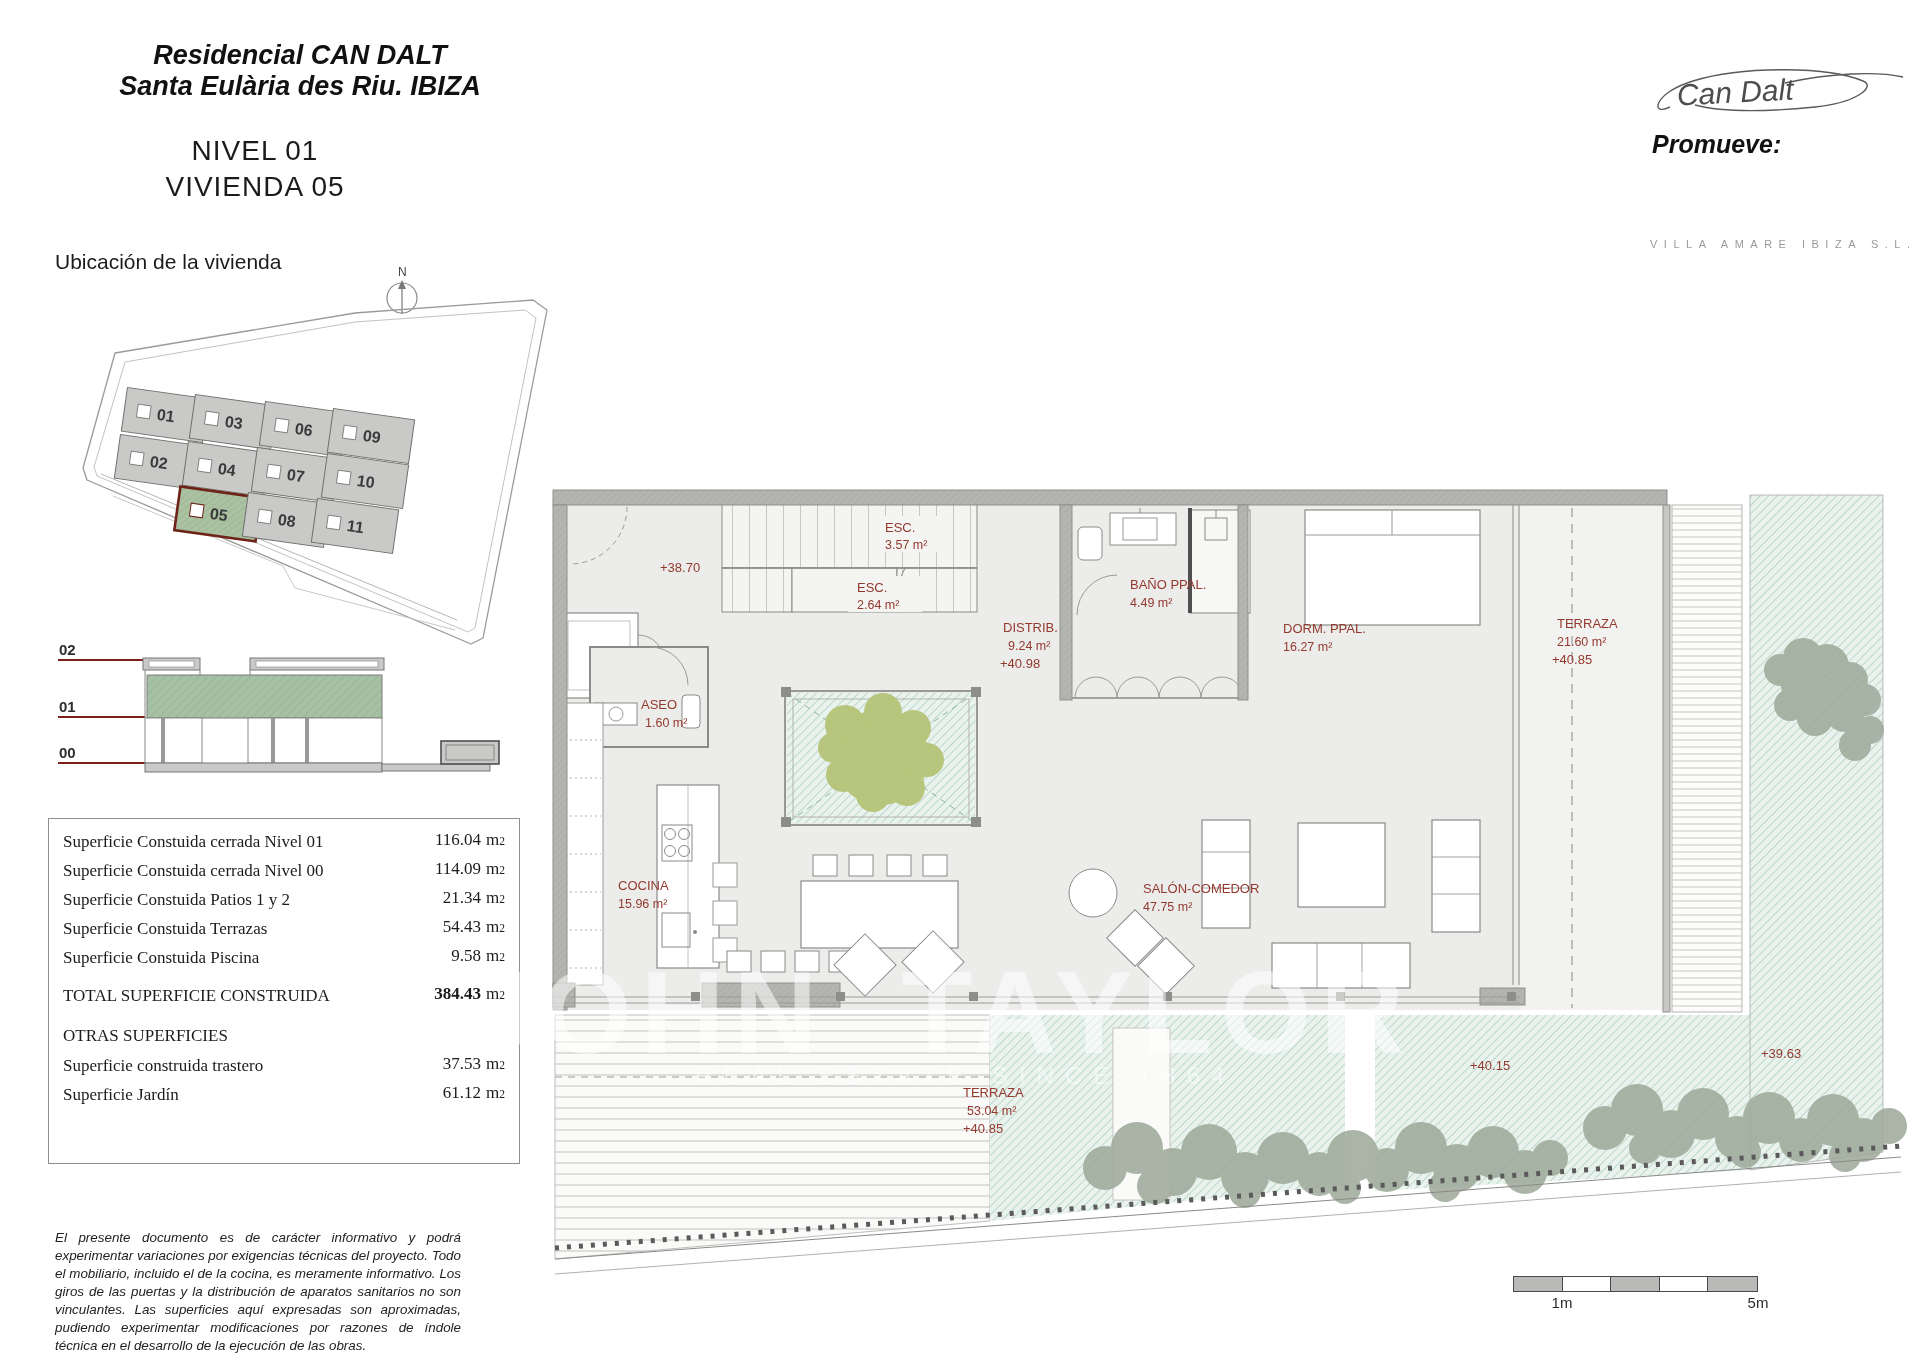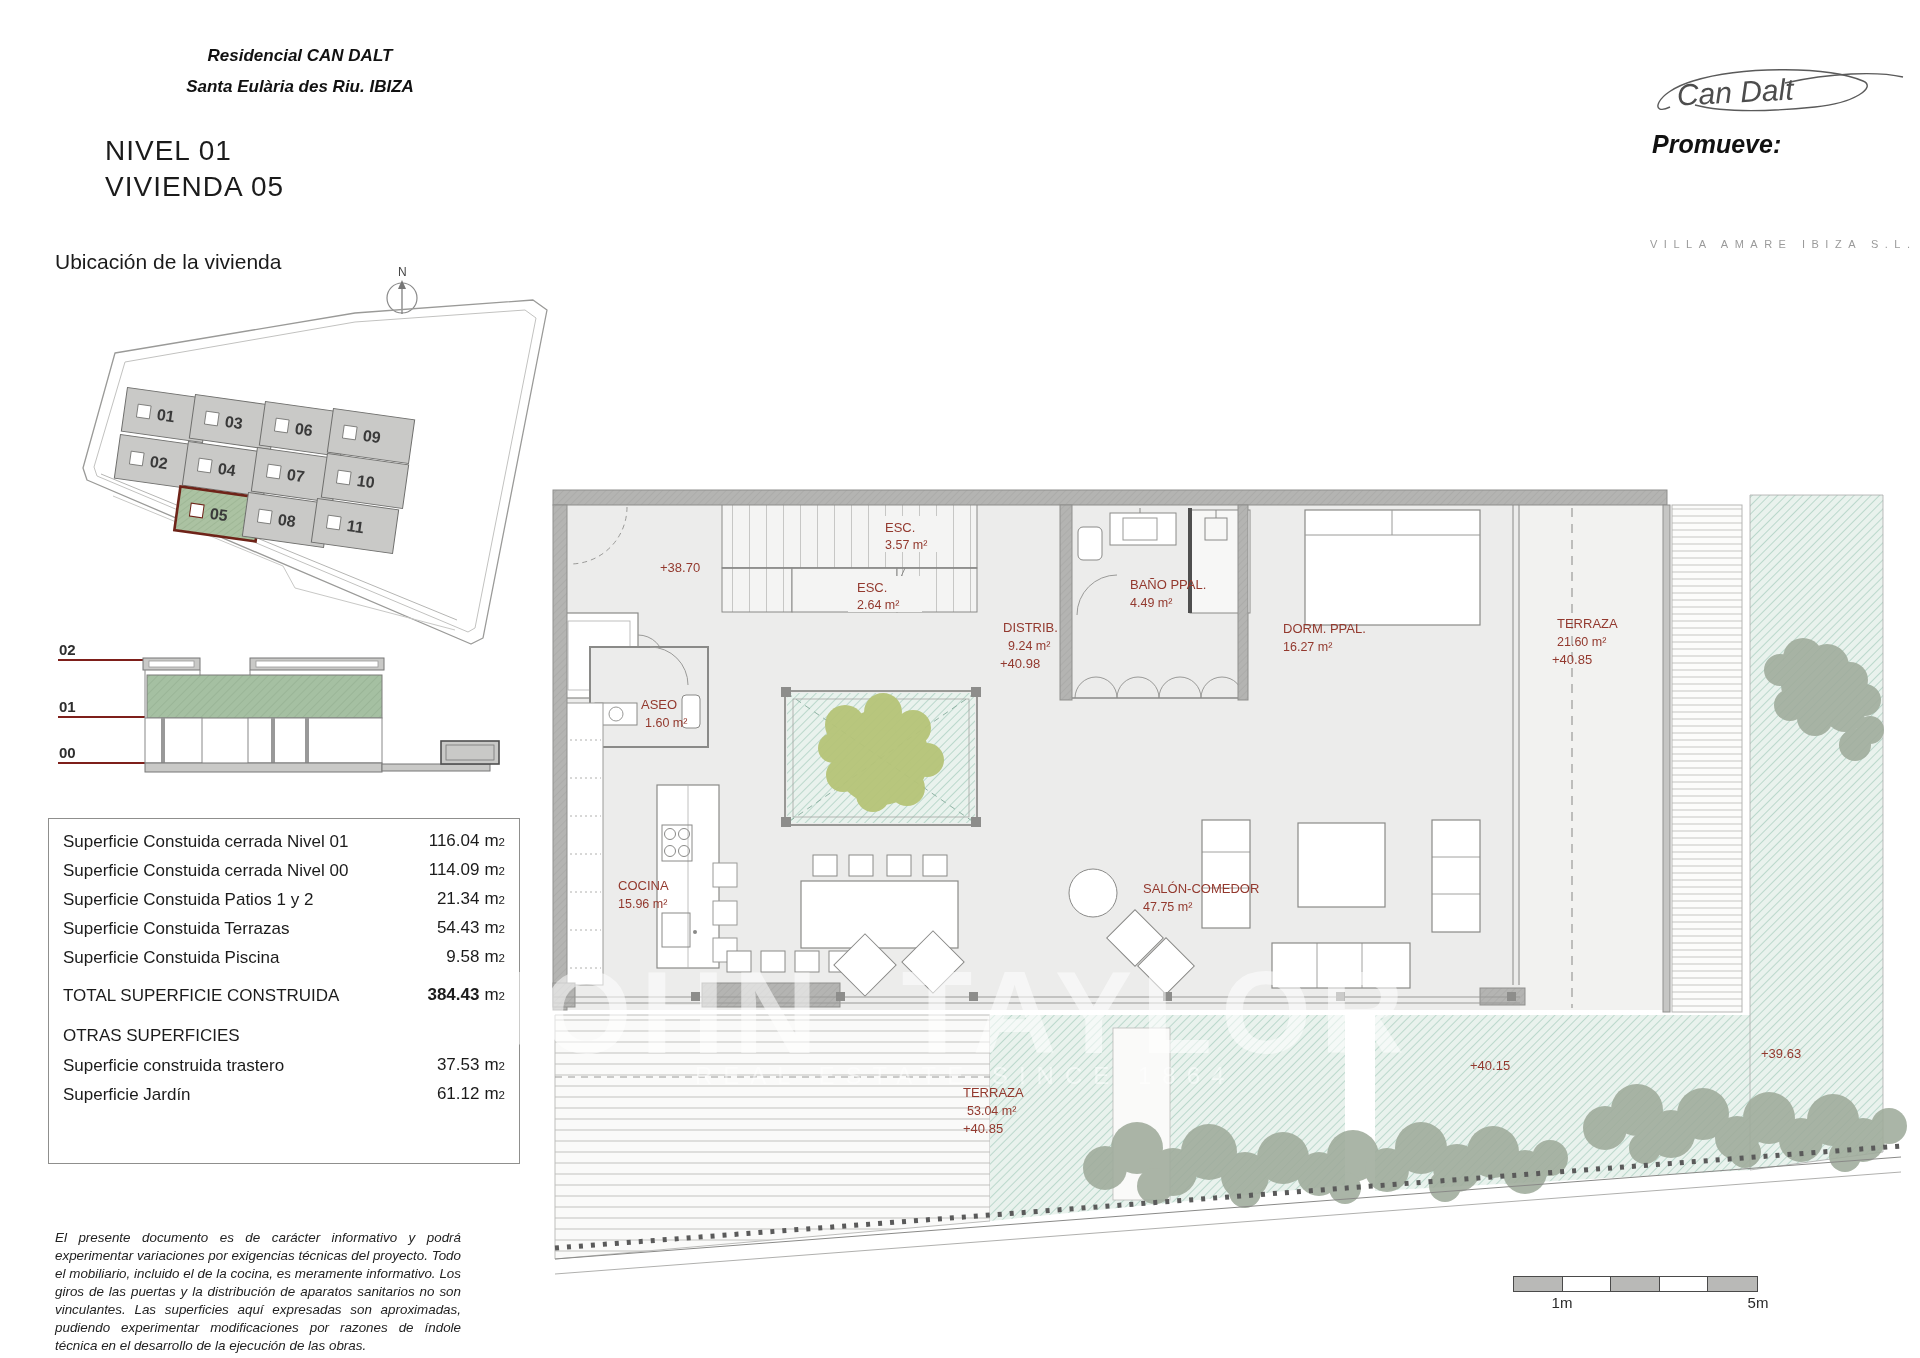--- a/index.html
+++ b/index.html
@@ -2,33 +2,33 @@
 <html><head>
 <meta charset="utf-8">
 <style>
   html,body{margin:0;padding:0;background:#ffffff;}
   .page{position:relative;width:1920px;height:1358px;background:#fff;overflow:hidden;
         font-family:"Liberation Sans",sans-serif;color:#1c1c1c;outline:1px solid #e3e3e3;}
   .abs{position:absolute;}
 
   
   .proj-title{left:95px;top:40px;width:410px;text-align:center;
-              font-style:italic;font-weight:bold;font-size:17px;line-height:31px;color:#111;}
-  .sheet-title{left:105px;top:133px;width:300px;
+              font-style:italic;font-weight:bold;font-size:27px;line-height:31px;color:#111;}
+  .sheet-title{left:105px;top:133px;width:300px;text-align:center;
                font-size:28px;line-height:36px;letter-spacing:1px;color:#1b1b1b;}
   .sig-wrap{left:1615px;top:55px;width:300px;height:75px;}
   .promueve{left:1652px;top:130px;font-style:italic;font-weight:bold;font-size:25px;color:#111;}
   .promoter{left:1650px;top:238px;font-size:11px;letter-spacing:6.5px;color:#9a9a9a;white-space:nowrap;}
 
   .ubicacion-title{left:55px;top:250px;font-size:21px;color:#1b1b1b;}
 
   
   .areas{left:48px;top:818px;width:472px;height:346px;border:1px solid #8f8f8d;
          box-sizing:border-box;padding:8px 14px 0 14px;font-size:17px;color:#1b1b1b;}
-  .t-row{display:flex;justify-content:space-between;align-items:center;height:29px;line-height:29px;}
+  .t-row{display:flex;justify-content:space-between;align-items:flex-end;height:29px;line-height:29px;font-family:Liberation Serif, serif;}
   .t-total{margin-top:9px;gap:36px;}
   .t-other-h{margin-top:11px;height:30px;line-height:30px;}
   .t-num{white-space:nowrap;}
   .t-num b{font-weight:bold;}
   .t-unit{margin-left:5px;}
   .t-exp{font-size:11.5px;}
 
   .disclaimer{left:55px;top:1216px;width:406px;font-style:italic;font-size:13.4px;
               line-height:1.34;text-align:justify;color:#222;}
 

